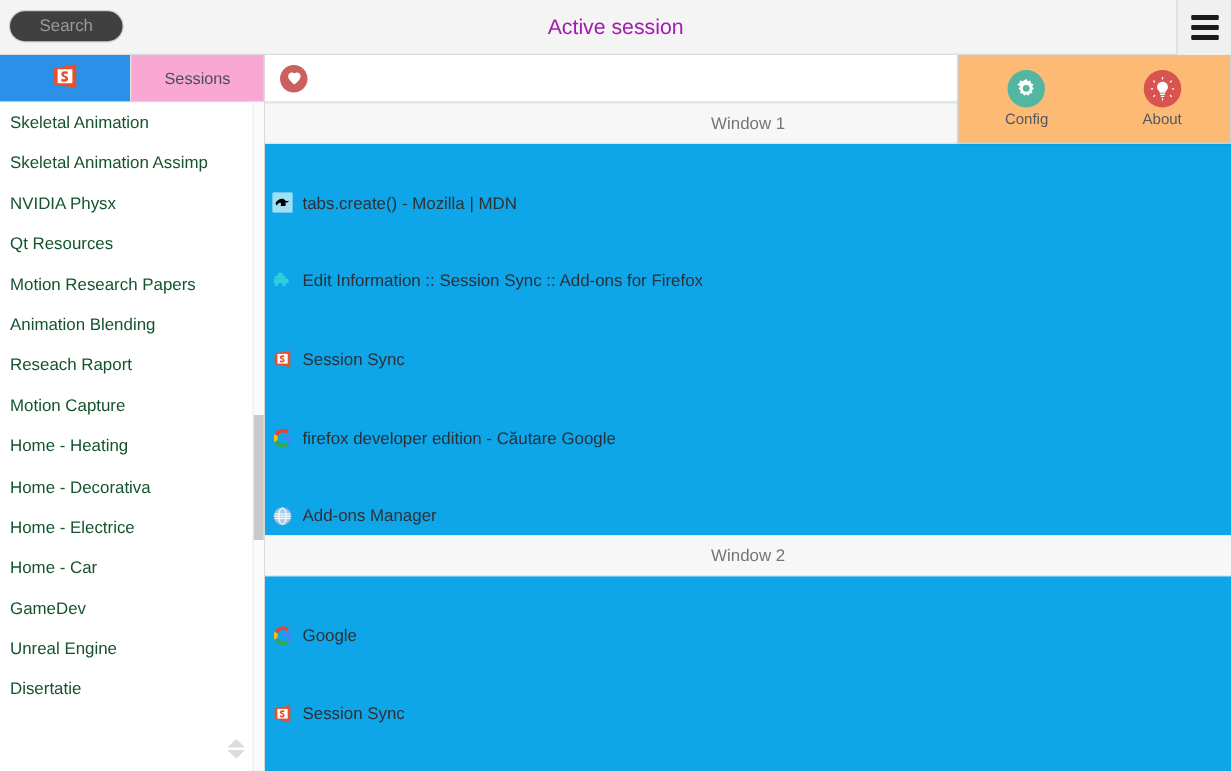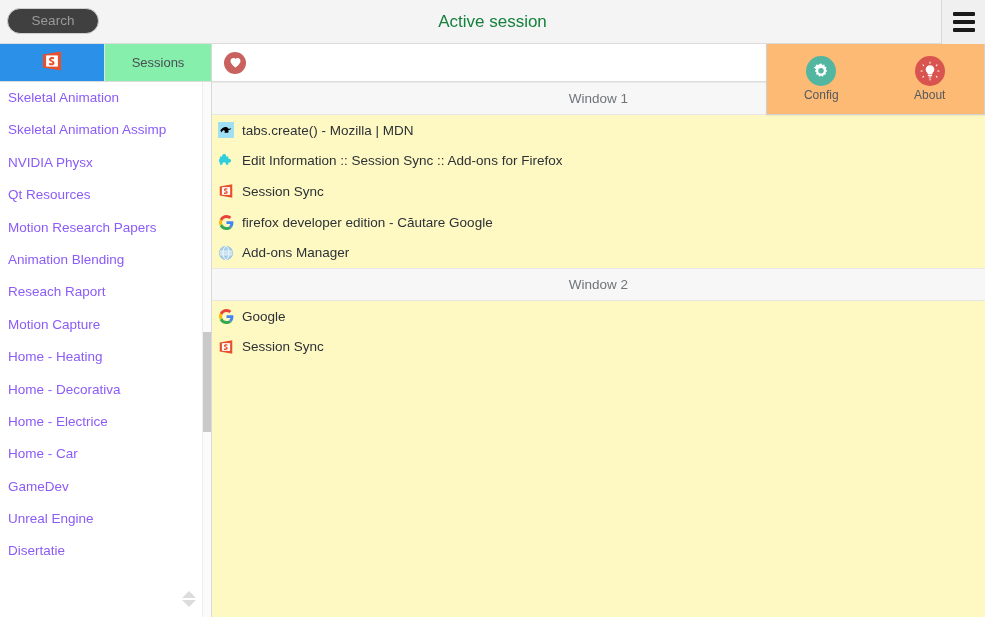--- a/index.html
+++ b/index.html
@@ -42,21 +42,21 @@
   }
   .app-title {
     position: absolute;
     left: 0;
     right: 0;
     top: 0;
     height: 44px;
     line-height: 44px;
     text-align: center;
     font-size: 17px;
-    color: #15803d;
+    color: #a21caf;
     pointer-events: none;
   }
   .hamburger-btn {
     position: absolute;
     right: 0;
     top: 0;
     width: 44px;
     height: 44px;
     background: #f0f0f0;
     border-left: 1px solid #d8d8d8;
@@ -153,37 +153,37 @@
     color: #4a4f54;
   }
   .tab.icon-tab {
     width: 105px;
     flex: 0 0 105px;
     background: #2a90e8;
     border-right: 1px solid #e2e2e2;
   }
   .tab.sessions-tab {
     flex: 1 1 auto;
-    background: #86efac;
+    background: #f9a8d4;
   }
   .sidebar-list {
     position: absolute;
     left: 0;
     right: 0;
     top: 38px;
     bottom: 0;
     overflow: hidden;
     background: #ffffff;
   }
   .sidebar-item {
     height: 32.4px;
     line-height: 32.4px;
     padding-left: 8px;
     font-size: 13.5px;
-    color: #8b5cf6;
+    color: #14532d;
     white-space: nowrap;
     overflow: hidden;
     text-overflow: ellipsis;
     cursor: pointer;
   }
 
   .sidebar-scrollbar {
     position: absolute;
     right: 0;
     top: 38px;
@@ -221,21 +221,21 @@
     border-left: 7px solid transparent;
     border-right: 7px solid transparent;
   }
   .resize-spinner .up   { border-bottom: 7px solid #dcdcdc; }
   .resize-spinner .down { border-top: 7px solid #dcdcdc; }
 
   
   .right-panel {
     flex: 1 1 auto;
     position: relative;
-    background: #fef9c3;
+    background: #0ea5e9;
     overflow: hidden;
   }
   .fav-bar {
     height: 38px;
     border-bottom: 1px solid #dcdcdc;
     box-sizing: border-box;
     display: flex;
     align-items: center;
     padding-left: 12px;
     background: #ffffff;
@@ -263,20 +263,21 @@
   .tab-row {
     display: flex;
     align-items: center;
     height: 30.6px;
     padding-left: 6px;
     gap: 8px;
     font-size: 13.5px;
     color: #2c3136;
     cursor: pointer;
     white-space: nowrap;
+    margin-top: 32px;
   }
   .favicon {
     width: 16px; height: 16px;
     flex: 0 0 16px;
     display: flex;
     align-items: center;
     justify-content: center;
     position: relative;
   }
   .tab-title { overflow: hidden; text-overflow: ellipsis; }

